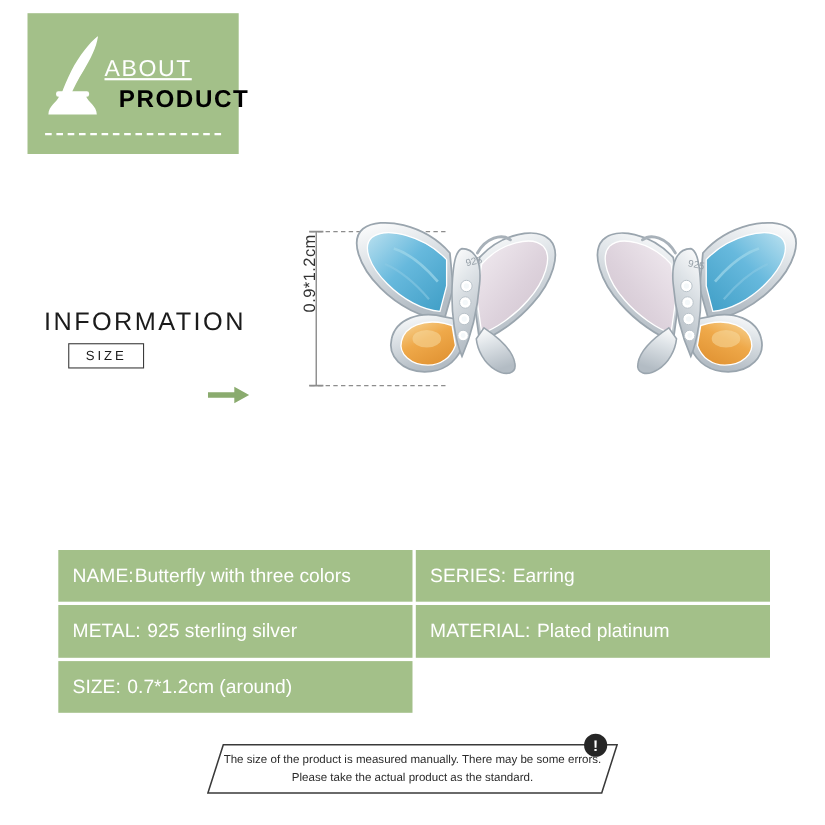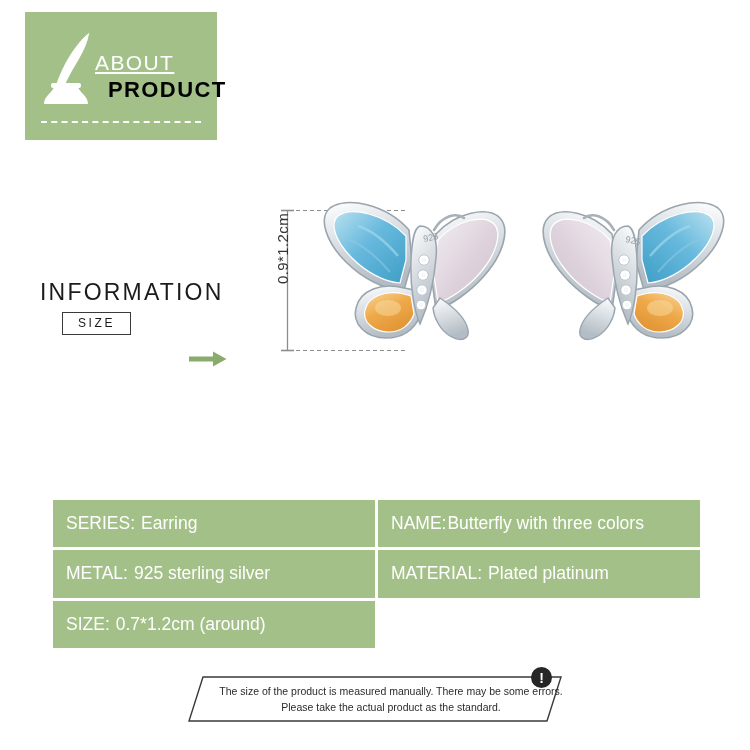--- a/index.html
+++ b/index.html
@@ -164,21 +164,21 @@
   
   .disclaimer {
     position: absolute;
     left: 188px;
     top: 676px;
     width: 374px;
     height: 46px;
   }
   .disclaimer-text {
     position: absolute;
-    left: 16px;
+    left: 0;
     top: 0;
     width: 374px;
     height: 46px;
     display: flex;
     flex-direction: column;
     align-items: center;
     justify-content: center;
     gap: 2px;
   }
   .disclaimer-text span {
@@ -361,28 +361,28 @@
         <circle cx="105" cy="115" r="4.8" fill="#ffffff" stroke="#b9c2c9" stroke-width="0.9"></circle>
         <circle cx="105" cy="115" r="2.2" fill="#f4f8fa"></circle>
       </g>
     </g>
     <text x="93" y="52" font-family="Liberation Sans, sans-serif" font-size="9" fill="#96a0a8" transform="rotate(12 93 52)">925</text>
   </svg>
 </div>
 
 <div class="spec-table">
 
+  <div class="spec-cell tight">
+    <span class="k">NAME:</span>
+    <span class="v">Butterfly with three colors</span>
+  </div>
+
   <div class="spec-cell">
     <span class="k">SERIES:</span>
     <span class="v">Earring</span>
-  </div>
-
-  <div class="spec-cell tight">
-    <span class="k">NAME:</span>
-    <span class="v">Butterfly with three colors</span>
   </div>
 
   <div class="spec-cell">
     <span class="k">METAL:</span>
     <span class="v">925 sterling silver</span>
   </div>
 
   <div class="spec-cell">
     <span class="k">MATERIAL:</span>
     <span class="v">Plated platinum</span>

